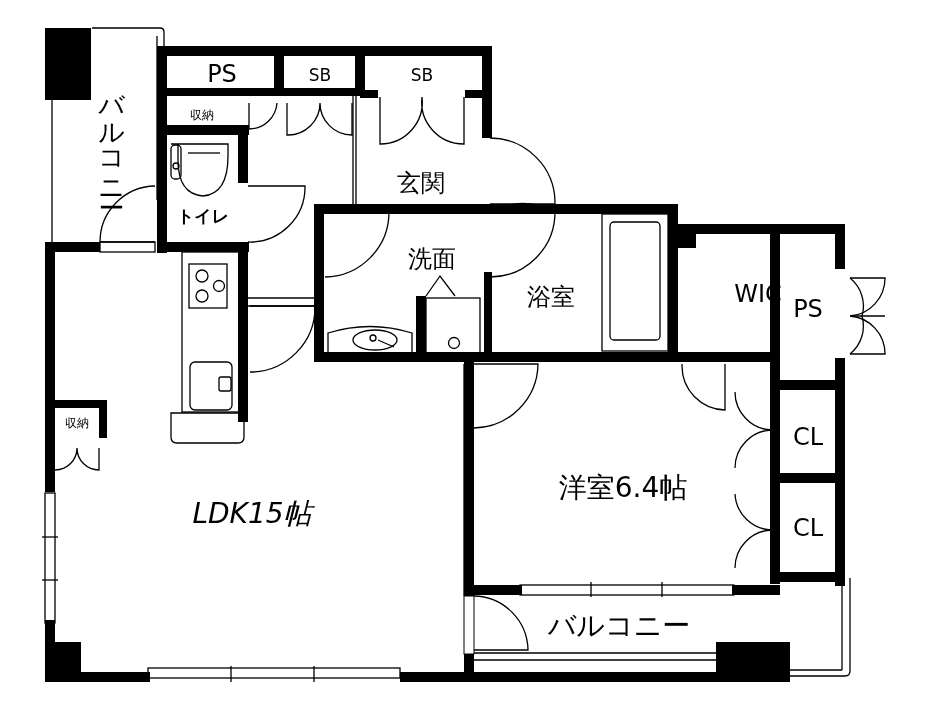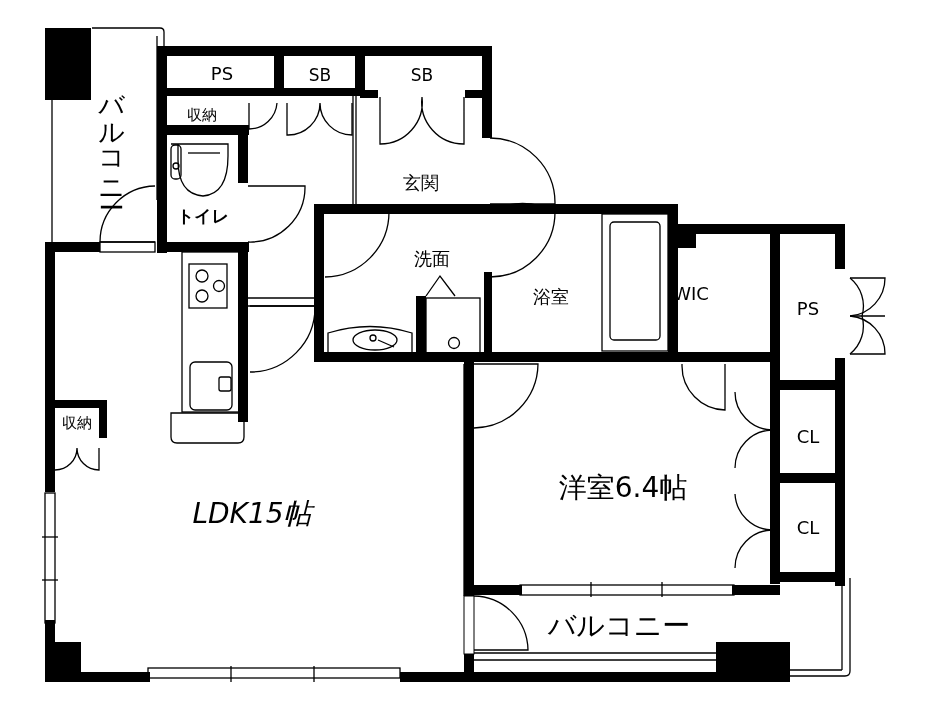--- a/index.html
+++ b/index.html
@@ -1,22 +1,22 @@
 <!DOCTYPE html>
 <html><head>
 <meta charset="utf-8">
 <style>
   html, body { margin:0; padding:0; background:#ffffff; }
   body { width:926px; height:715px; overflow:hidden; position:relative; font-family:"DejaVu Sans", "Liberation Sans", sans-serif; }
   #plan { position:absolute; left:0; top:0; width:926px; height:715px; }
   .lbl { position:absolute; color:#000; white-space:nowrap; line-height:1; transform:translate(-50%,-50%); }
   .l-big { font-size:28px; }
-  .l-mid { font-size:18px; }
+  .l-mid { font-size:24px; }
   .l-sm { font-size:17px; }
-  .l-xs { font-size:15px; }
+  .l-xs { font-size:12px; }
   .vert { writing-mode:vertical-rl; font-size:26px; letter-spacing:0; }
 </style>
 </head>
 <body>
 
 <svg id="plan" viewBox="0 0 926 715" xmlns="http://www.w3.org/2000/svg">
   <g fill="none" stroke="#000" stroke-width="1.3">
 
     <path d="M92 28 L160 28 Q164 28 164 32 L164 46"></path>
     <line x1="52" y1="100" x2="52" y2="245"></line>
@@ -137,21 +137,21 @@
     <rect x="464" y="596" width="10" height="58" fill="#fff" stroke="#000"></rect>
   </g>
 </svg>
 
 <span class="lbl l-big" style="left:252px;top:514px;font-style:italic;">LDK15帖</span>
 <span class="lbl l-big" style="left:623px;top:488px;">洋室6.4帖</span>
 <span class="lbl l-mid" style="left:551px;top:297px;">浴室</span>
 <span class="lbl l-mid" style="left:432px;top:259px;">洗面</span>
 <span class="lbl l-mid" style="left:421px;top:183px;">玄関</span>
 <span class="lbl l-sm" style="left:203px;top:216px;font-weight:bold;">トイレ</span>
-<span class="lbl l-mid" style="left:691px;top:294px;">WIC</span>
+<span class="lbl l-mid" style="left:758px;top:294px;">WIC</span>
 <span class="lbl l-mid" style="left:808px;top:309px;">PS</span>
 <span class="lbl l-mid" style="left:222px;top:74px;">PS</span>
 <span class="lbl l-sm" style="left:320px;top:75px;">SB</span>
 <span class="lbl l-sm" style="left:422px;top:75px;">SB</span>
 <span class="lbl l-xs" style="left:202px;top:115px;">収納</span>
 <span class="lbl l-xs" style="left:77px;top:423px;">収納</span>
 <span class="lbl l-mid" style="left:808px;top:437px;">CL</span>
 <span class="lbl l-mid" style="left:808px;top:528px;">CL</span>
 <span class="lbl vert" style="left:112px;top:135px;">バルコニー</span>
 <span class="lbl l-big" style="left:619px;top:626px;">バルコニー</span>

